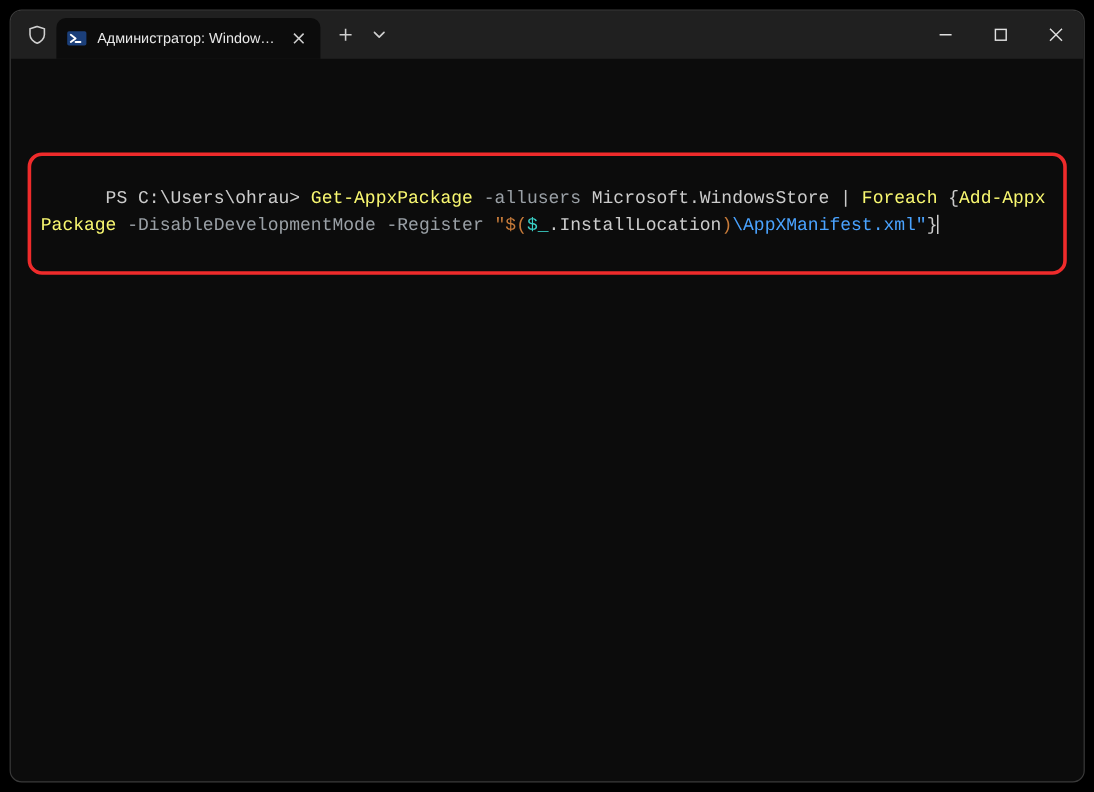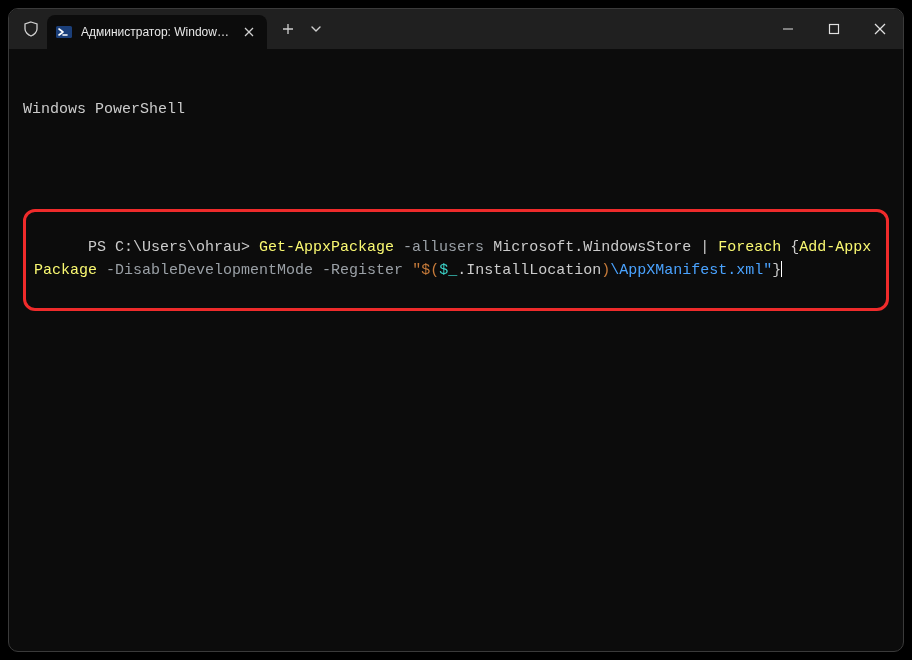--- a/index.html
+++ b/index.html
@@ -11,21 +11,21 @@
   .tab .ps-ico { width:18px; height:18px; margin-right:8px; flex:0 0 auto; }
   .tab-title { color:#e8e8e8; font-size:12px; font-family:'Segoe UI',Arial,sans-serif; white-space:nowrap; overflow:hidden; text-overflow:ellipsis; max-width:150px; }
   .tab-close { color:#cfcfcf; width:20px; height:20px; display:flex; align-items:center; justify-content:center; margin-left:8px; font-family:Arial,sans-serif; }
   .add-tab { color:#cfcfcf; width:30px; height:30px; display:flex; align-items:center; justify-content:center; font-size:14px; margin-left:6px; }
   .drop { color:#cfcfcf; width:26px; height:30px; display:flex; align-items:center; justify-content:center; font-size:10px; }
   .win-ctrls { position:absolute; right:0; top:0; height:40px; display:flex; }
   .wc { width:46px; height:40px; display:flex; align-items:center; justify-content:center; color:#e0e0e0; }
   .wc svg { display:block; }
   .terminal { flex:1 1 auto; padding:10px 14px 14px 14px; color:#cccccc; font-size:15px; line-height:1.35; white-space:pre-wrap; word-break:break-all; }
   .tw { color:#cccccc; }
-  .highlight-box { border:3px solid #ef2b2b; border-radius:12px; padding:6px 8px; margin-top:28px; }
+  .highlight-box { border:3px solid #ef2b2b; border-radius:12px; padding:6px 8px; margin-top:7px; }
   .y { color:#f9f871; }
   .gr { color:#9aa0a6; }
   .cy { color:#3bd1c7; }
   .br { color:#c77b3a; }
   .bl { color:#4aa3ff; }
   .cursor { display:inline-block; width:1px; height:16px; background:#ffffff; transform:translateY(3px); }
   .shield svg { display:block; }
 </style>
 </head>
 <body>
@@ -79,20 +79,19 @@
       <div class="wc">
         <svg width="12" height="12" viewBox="0 0 12 12">
             <line x1="1" y1="1" x2="11" y2="11" stroke="#e0e0e0" stroke-width="1.2"></line>
             <line x1="11" y1="1" x2="1" y2="11" stroke="#e0e0e0" stroke-width="1.2"></line>
           </svg>
       </div>
     </div>
   </div>
 
   <div class="terminal">
-    <div class="tw">Windows PowerShell</div>
 
     <div class="highlight-box">
       <span class="tw">PS C:\Users\ohrau&gt; </span><span class="y">Get-AppxPackage</span><span> </span><span class="gr">-allusers</span><span> </span><span class="tw">Microsoft.WindowsStore</span><span class="tw"> | </span><span class="y">Foreach</span><span class="tw"> {</span><span class="y">Add-AppxPackage</span><span> </span><span class="gr">-DisableDevelopmentMode</span><span> </span><span class="gr">-Register</span><span> </span><span class="br">"$(</span><span class="cy">$_</span><span class="tw">.InstallLocation</span><span class="br">)</span><span class="bl">\AppXManifest.xml"</span><span class="tw">}</span><span class="cursor"></span>
     </div>
   </div>
 
 </div>
 
 </body></html>

